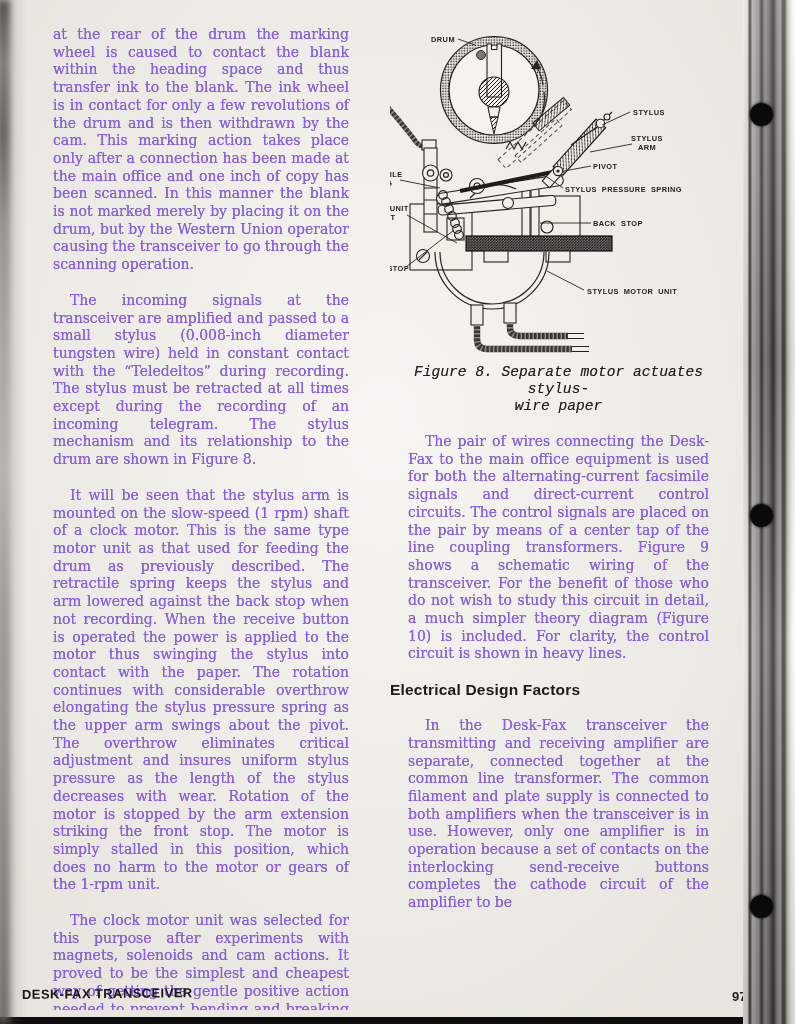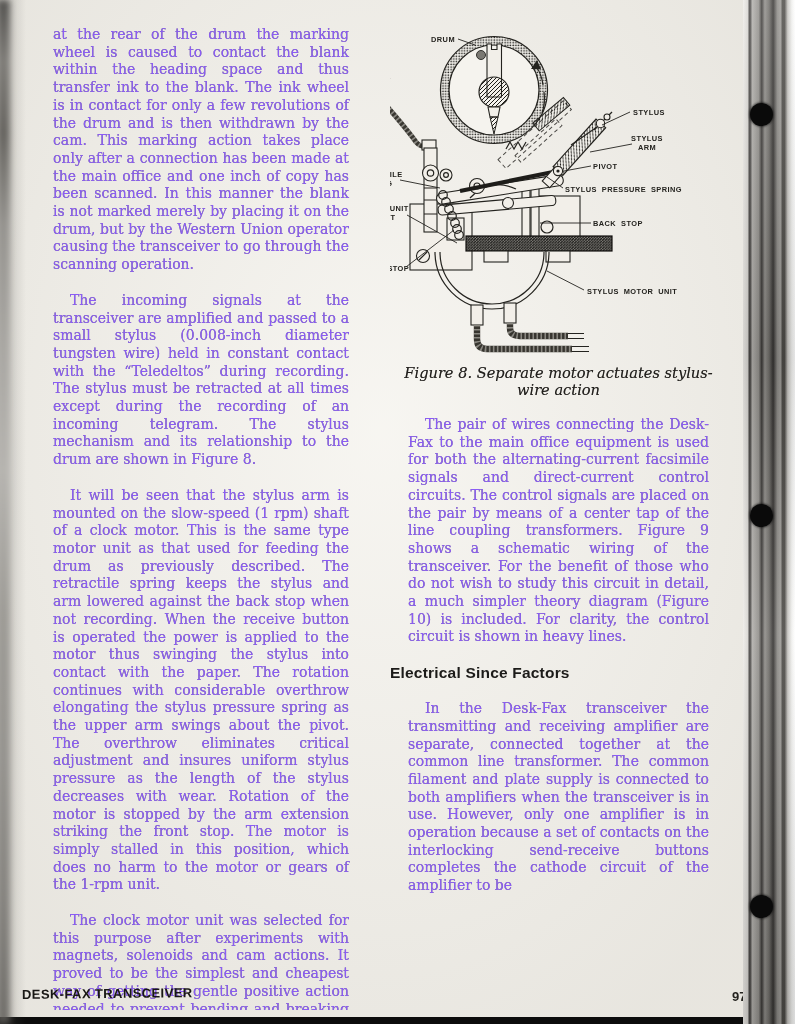--- a/index.html
+++ b/index.html
@@ -20,20 +20,21 @@
     color:#8b5cf6; text-indent:17px;
     text-shadow:0 0 .4px rgba(20,20,20,.55);
   }
   .col p.noindent { text-indent:0; }
   .figure-block { margin:20px 15px 0 -40px; width:397px; }
   .figure-block svg { display:block; }
   .caption {
     margin:8px 0 15px 0; width:337px; text-align:center;
     font-style:italic; font-size:14.6px; line-height:17px; color:#23211e;
     text-shadow:0 0 .4px rgba(20,20,20,.5);
+    font-family:Liberation Mono, monospace;
   }
   .heading {
     margin:12px 0 8px 0; font-family:"Liberation Sans", sans-serif;
     font-weight:bold; font-size:15.5px; color:#1c1b19; letter-spacing:.2px;
   }
   .footer-left {
     position:absolute; left:22px; top:986px;
     font-family:"Liberation Sans", sans-serif; font-weight:bold; font-size:13px;
     letter-spacing:.4px; color:#181714; transform:rotate(-0.6deg);
   }
@@ -238,25 +239,25 @@
         <text x="297" y="122" text-anchor="middle">ARM</text>
         <text x="243" y="141">PIVOT</text>
         <text x="215" y="164">STYLUS PRESSURE SPRING</text>
         <text x="243" y="198">BACK STOP</text>
         <text x="237" y="266">STYLUS MOTOR UNIT</text>
       </svg>
     </div>
 
     <div class="caption">
       <div>Figure 8.  Separate motor actuates stylus-</div>
-      <div>wire action</div>
+      <div>wire paper</div>
     </div>
 
     <p>The pair of wires connecting the Desk-Fax to the main office equipment is used for both the alternating-current facsimile signals and direct-current control circuits. The control signals are placed on the pair by means of a center tap of the line coupling transformers. Figure 9 shows a schematic wiring of the transceiver. For the benefit of those who do not wish to study this circuit in detail, a much simpler theory diagram (Figure 10) is included. For clarity, the control circuit is shown in heavy lines.</p>
-    <div class="heading">Electrical Since Factors</div>
+    <div class="heading">Electrical Design Factors</div>
     <p>In the Desk-Fax transceiver the transmitting and receiving amplifier are separate, connected together at the common line transformer. The common filament and plate supply is connected to both amplifiers when the transceiver is in use. However, only one amplifier is in operation because a set of contacts on the interlocking send-receive buttons completes the cathode circuit of the amplifier to be</p>
   </div>
 
   <div class="footer-left">DESK-FAX TRANSCEIVER</div>
   <div class="page-number">97</div>
   <div class="bottom-bar"></div>
 
   <div class="left-shadow-soft"></div>
   <div class="left-shadow"></div>
   <div class="binding-strip">

